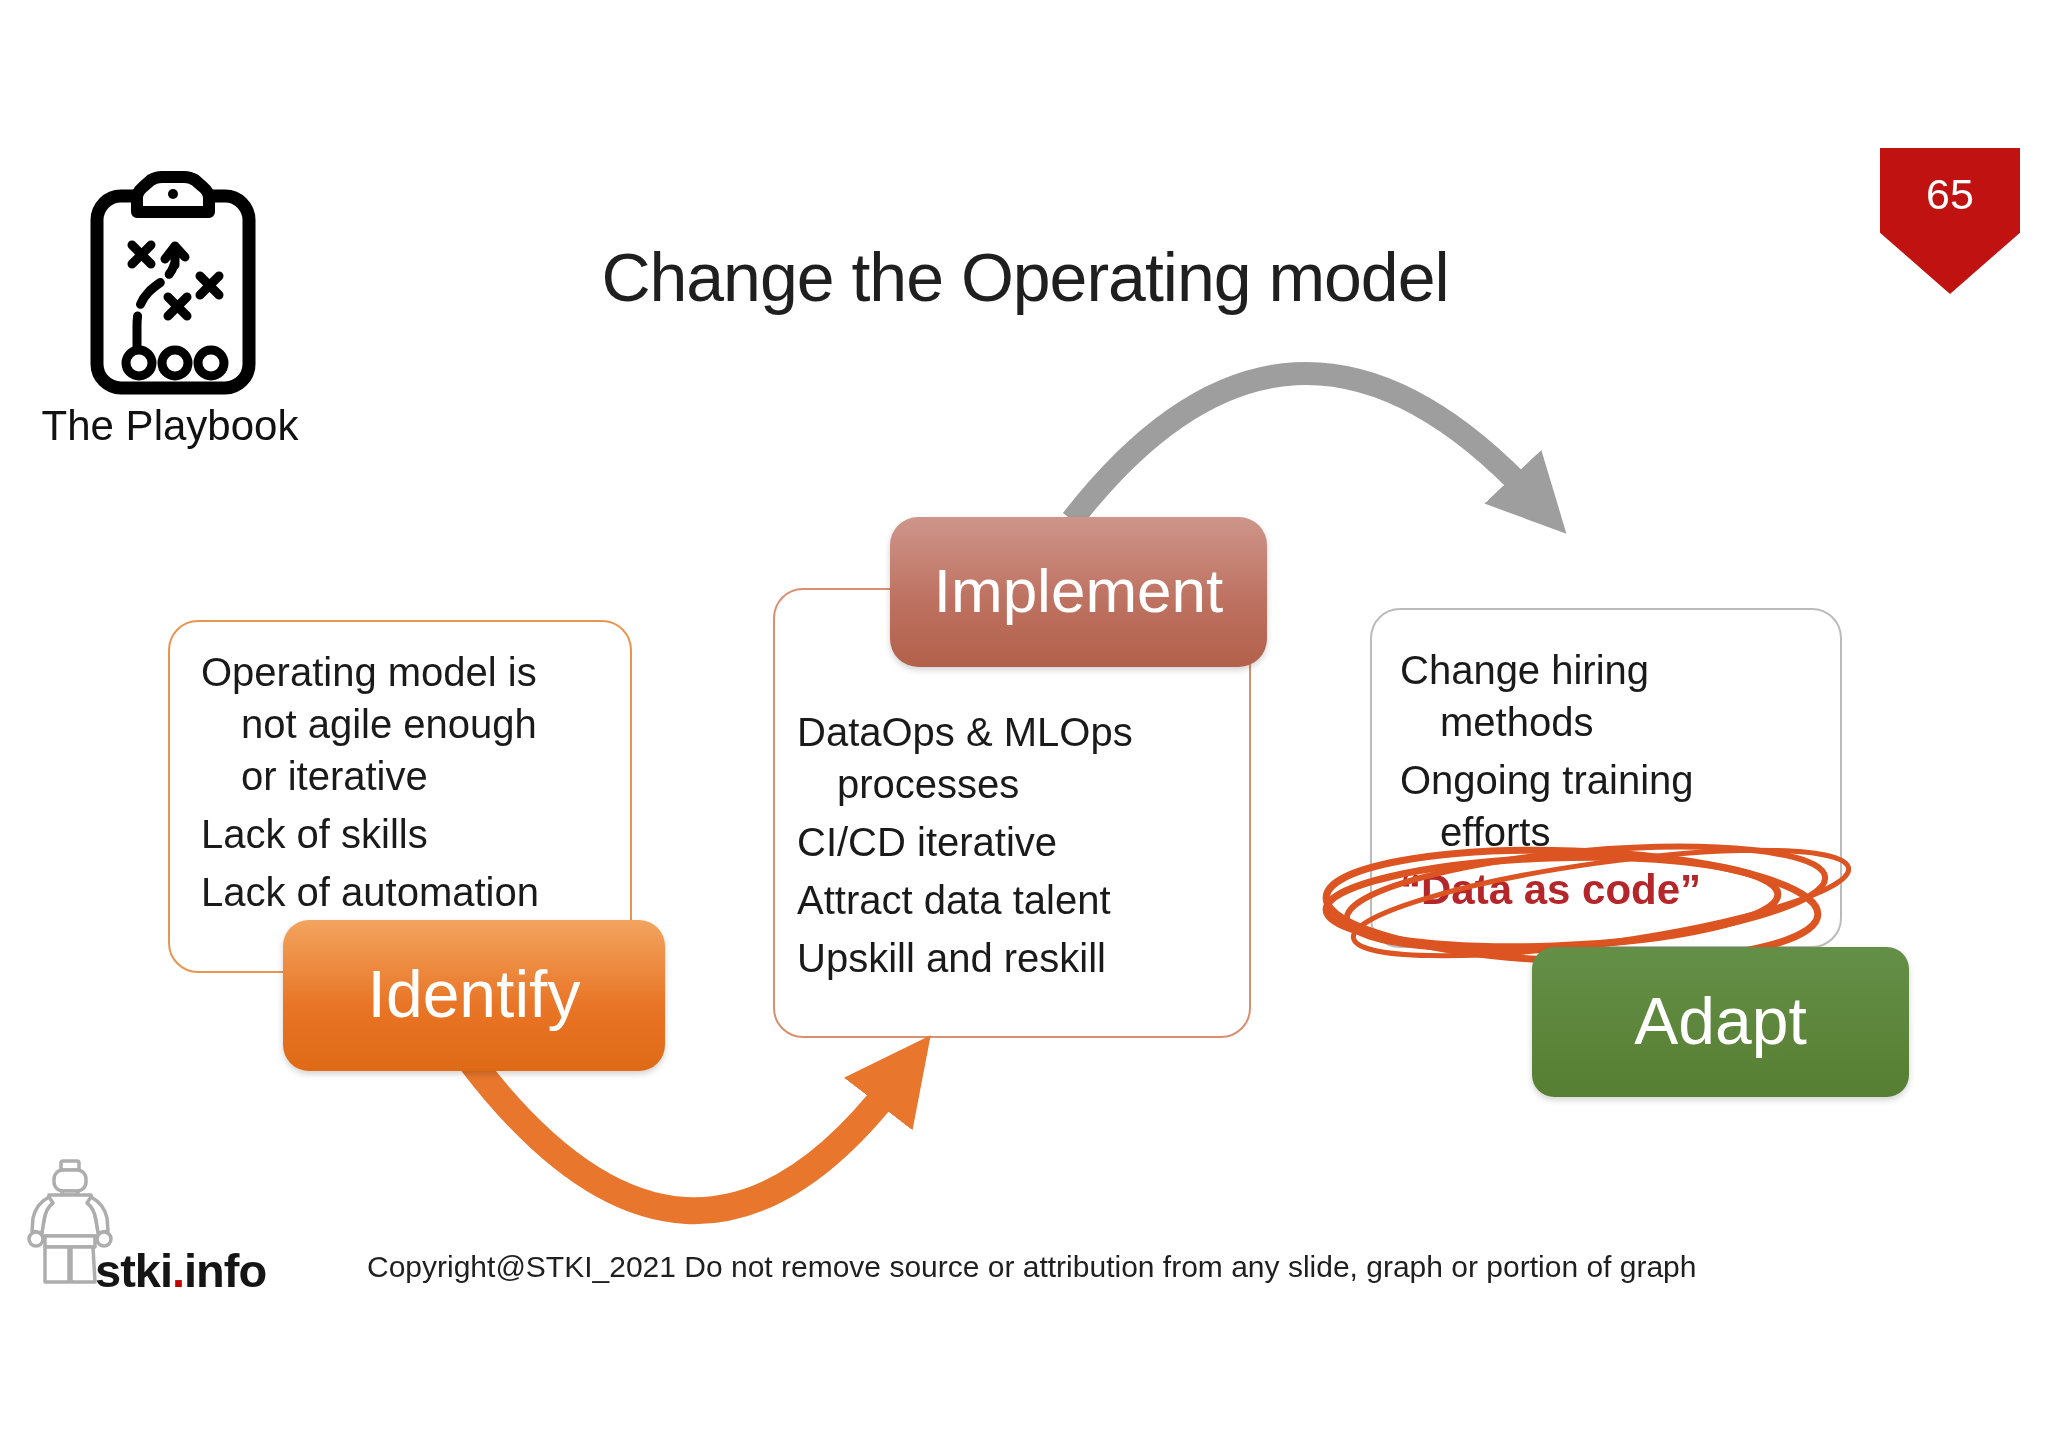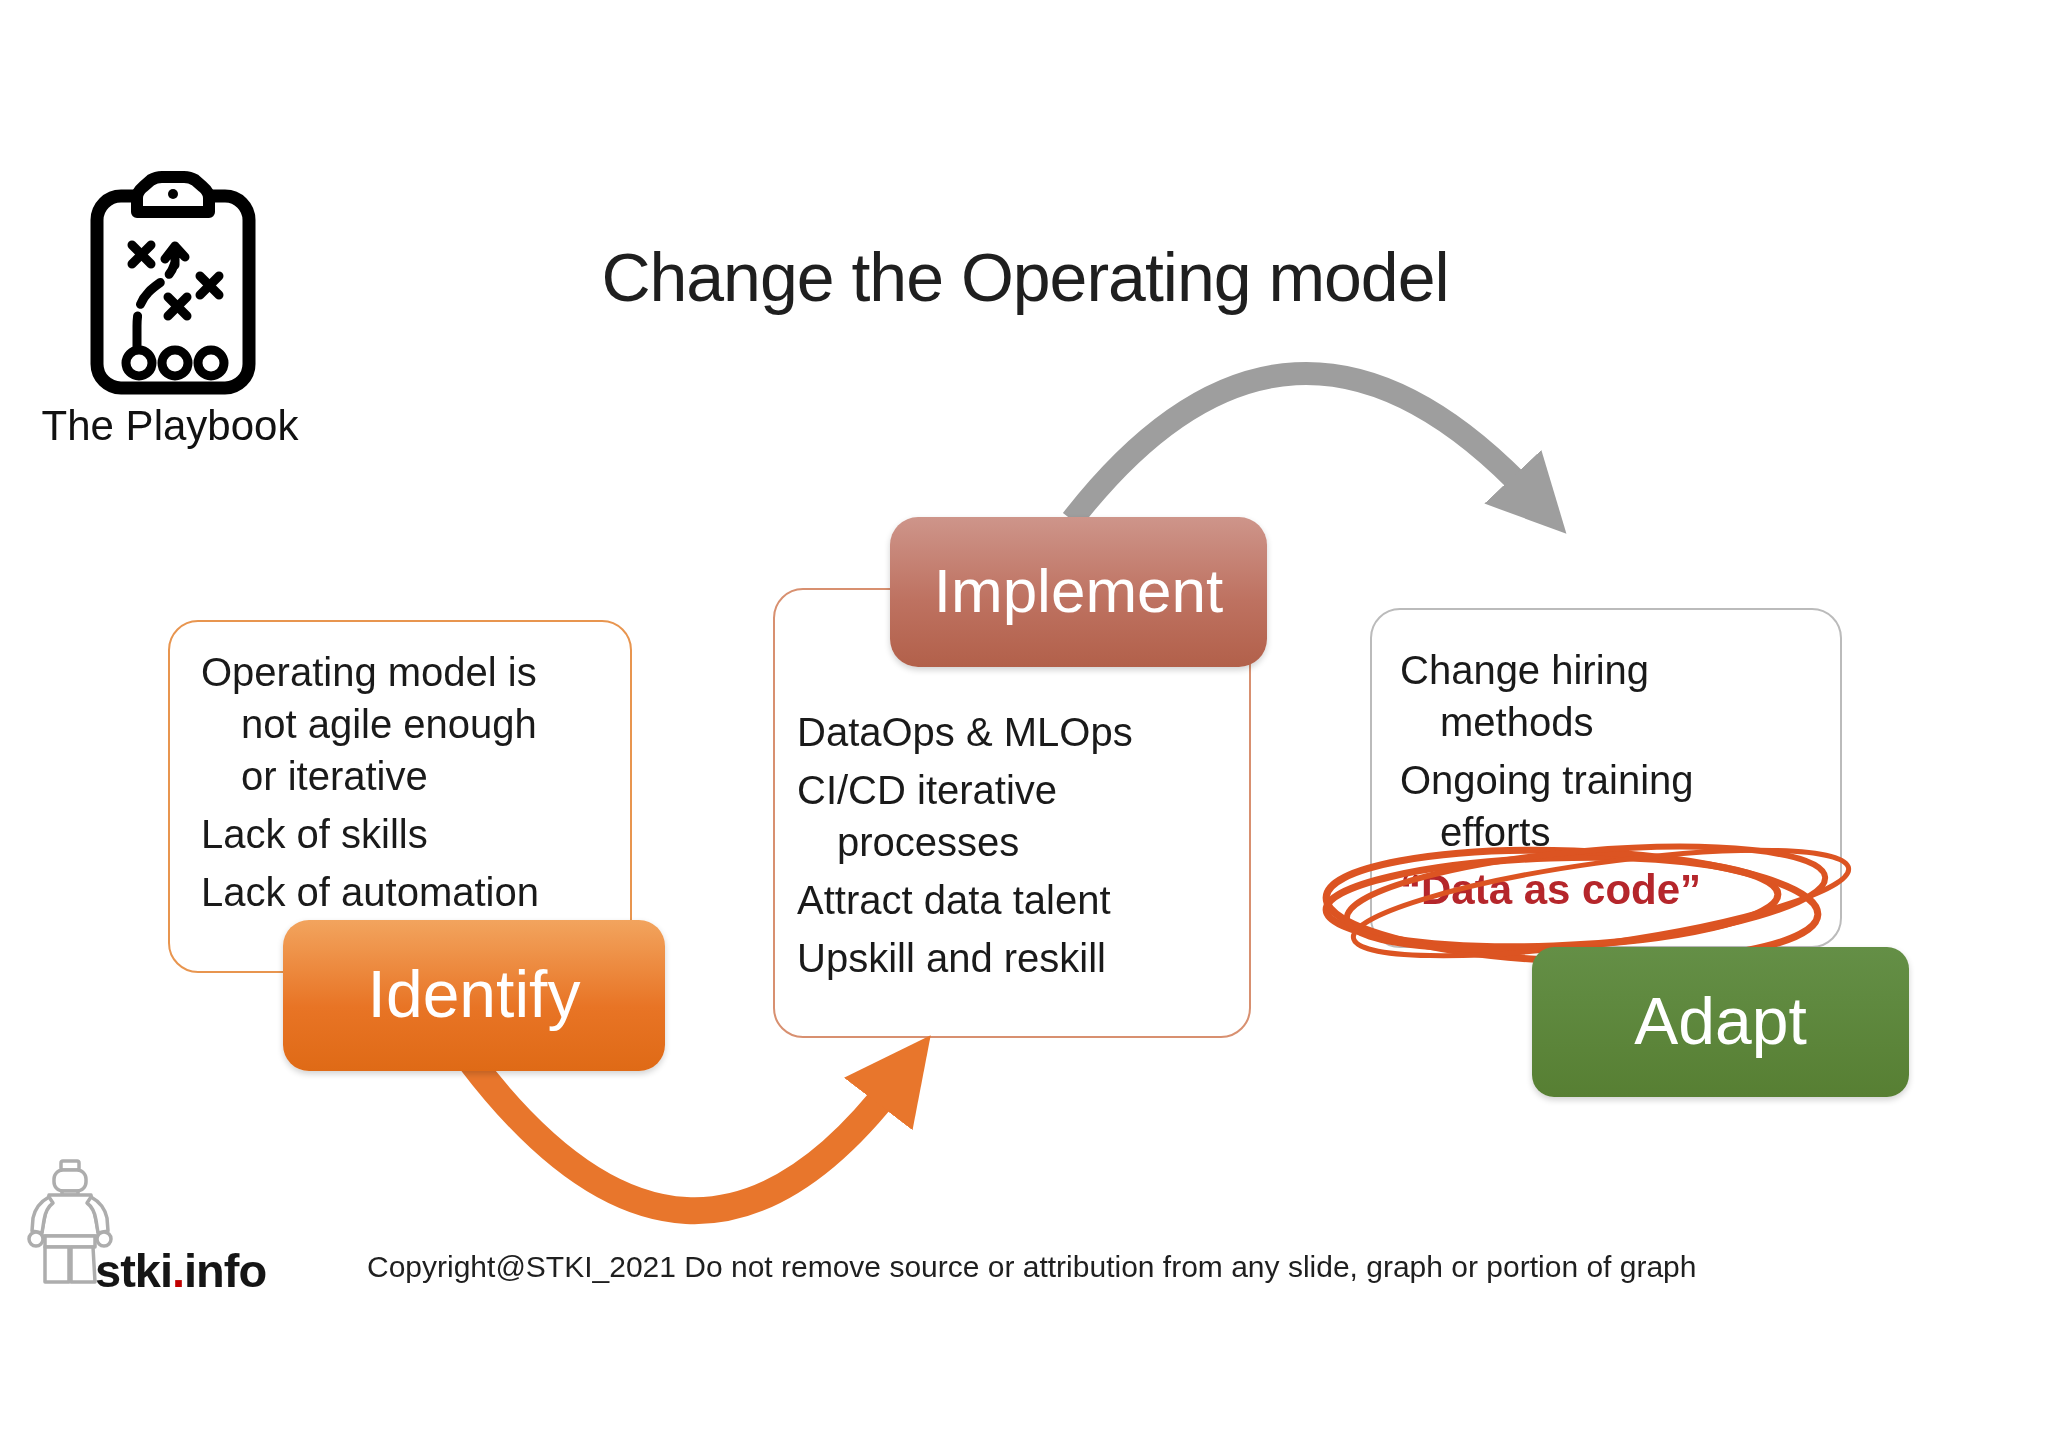--- a/index.html
+++ b/index.html
@@ -82,33 +82,36 @@
     <g fill="#ffffff" stroke="#000000" stroke-width="9">
       <circle cx="54" cy="197" r="13"></circle>
         <circle cx="90" cy="197" r="13"></circle>
         <circle cx="126" cy="197" r="13"></circle>
     </g>
   </svg>
   <div class="abs playbook-label">The Playbook</div>
 
   <div class="abs title">Change the Operating model</div>
 
+  <div class="abs pennant" style="background:#C11212;">
+    <span>65</span>
+  </div>
 
   <div class="abs cbox box-left">
     <div class="line">Operating model is</div>
     <div class="line indent">not agile enough</div>
     <div class="line indent">or iterative</div>
     <div class="line gap">Lack of skills</div>
     <div class="line gap">Lack of automation</div>
   </div>
 
   <div class="abs cbox box-mid">
     <div class="line">DataOps &amp; MLOps</div>
+    <div class="line indent">processes</div>
     <div class="line gap">CI/CD iterative</div>
-    <div class="line indent">processes</div>
     <div class="line gap">Attract data talent</div>
     <div class="line gap">Upskill and reskill</div>
   </div>
 
   <div class="abs cbox box-right">
     <div class="line">Change hiring</div>
     <div class="line indent">methods</div>
     <div class="line gap">Ongoing training</div>
     <div class="line indent">efforts</div>
     <div class="line gap red-note">“Data as code”</div>

